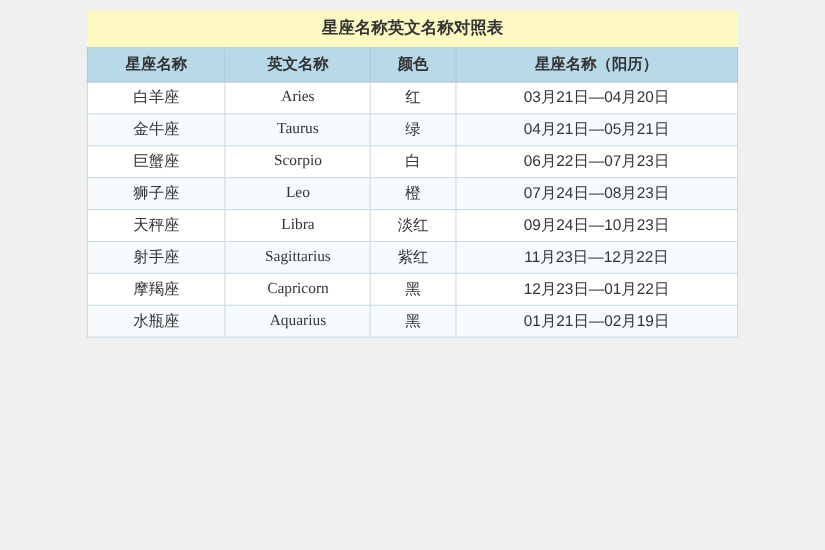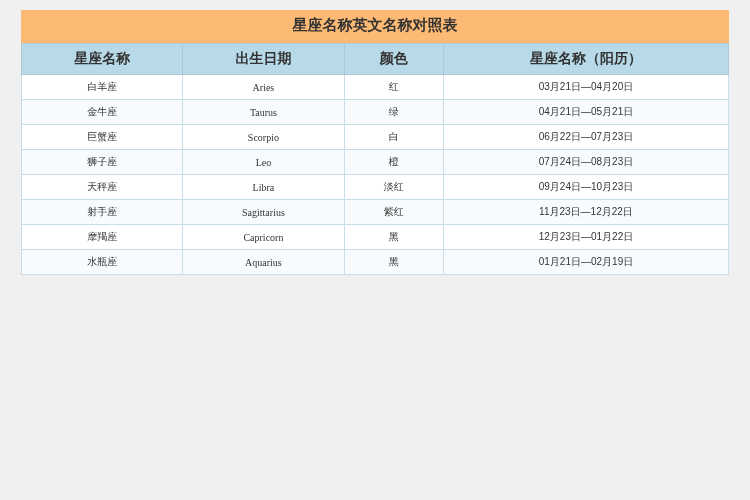--- a/index.html
+++ b/index.html
@@ -9,22 +9,22 @@
       background: #f0f0f0;
       font-family: "SimSun", "宋体", serif;
       font-size: 14px;
       display: flex;
       align-items: flex-start;
       justify-content: center;
       padding: 10px;
       overflow: hidden;
     }
     .container {
-      width: 708px;
-      background: #fdba74;
+      width: 592px;
+      background: #fef9c3;
     }
     .page-title {
       text-align: center;
       font-size: 15px;
       color: #333;
       padding: 6px 0 8px 0;
       font-weight: bold;
     }
     table {
       width: 100%;
@@ -46,39 +46,39 @@
       background-color: #ffffff;
     }
     tbody tr:nth-child(even) {
       background-color: #f7fbfd;
     }
     tbody td {
       border: 1px solid #c8dde8;
       padding: 5px 8px;
       text-align: center;
       color: #333;
-      font-size: 10px;
+      font-size: 14px;
     }
     tbody td:nth-child(2) {
       font-family: Liberation Serif, serif;
     }
     tbody td:nth-child(4) {
       font-family: Arial, sans-serif;
     }
   </style>
 </head>
 <body>
 
 <div class="container">
   <div class="page-title">星座名称英文名称对照表</div>
   <table>
     <thead>
       <tr>
         <th>星座名称</th>
-        <th>出生日期</th>
+        <th>英文名称</th>
         <th>颜色</th>
         <th>星座名称（阳历）</th>
       </tr>
     </thead>
     <tbody id="table-body">
     <tr>
           <td>白羊座</td>
           <td>Aries</td>
           <td>红</td>
           <td>03月21日—04月20日</td>

